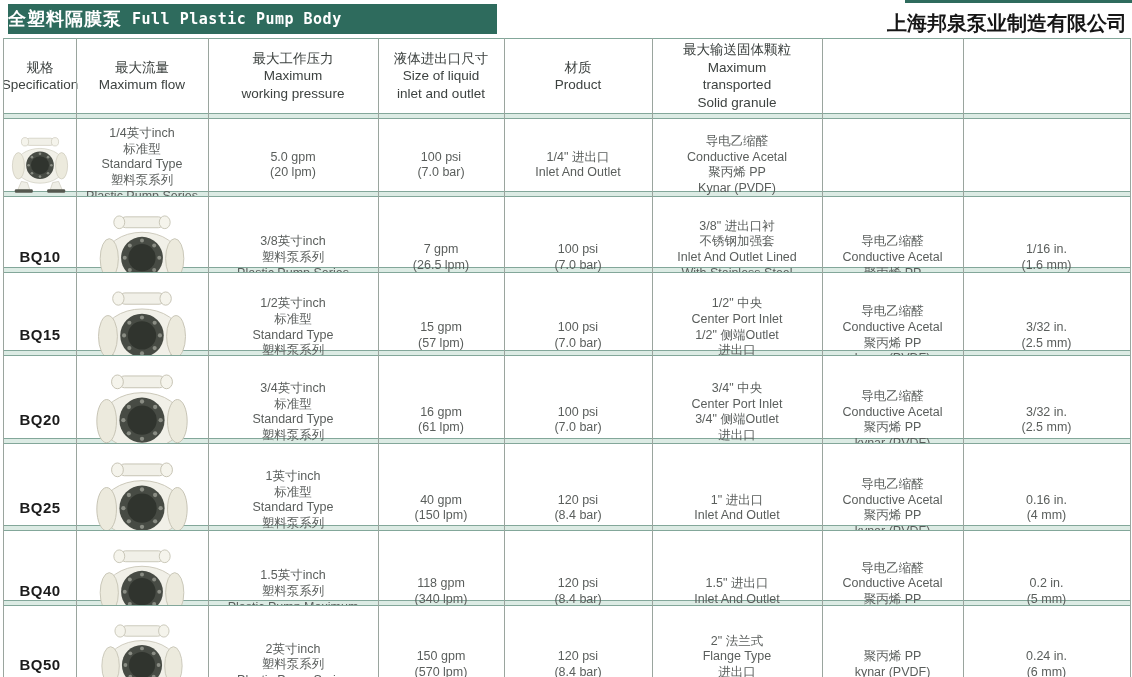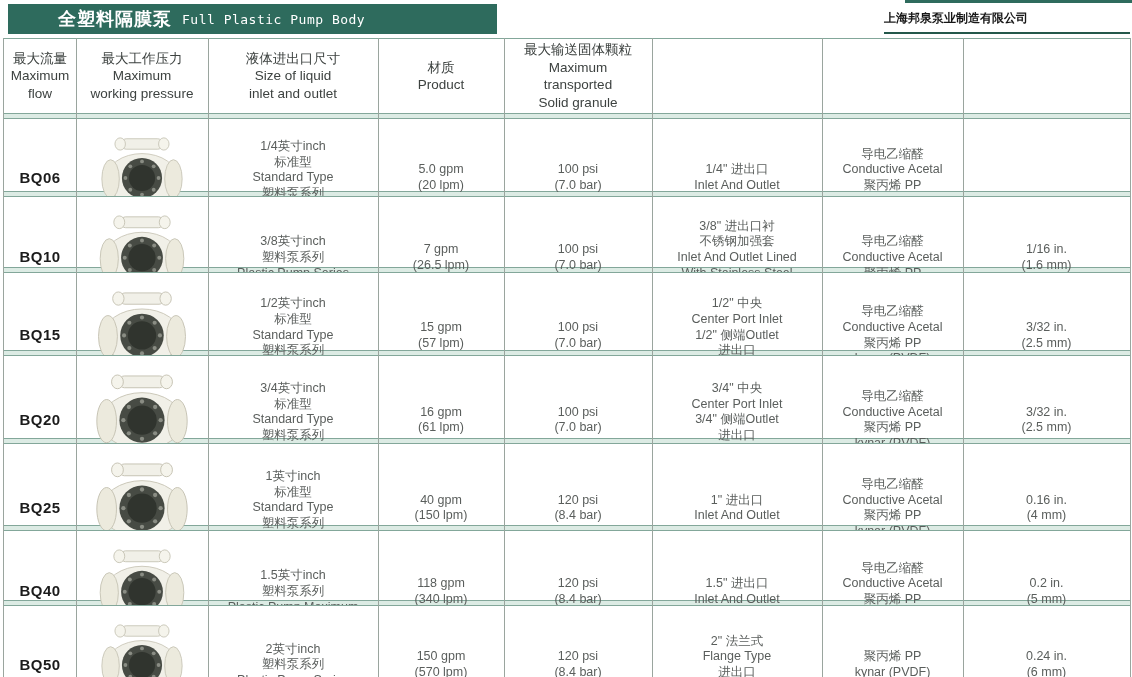--- a/index.html
+++ b/index.html
@@ -4,28 +4,28 @@
 <style>
   html,body{margin:0;padding:0;}
   body{
     width:1132px;height:677px;overflow:hidden;background:#ffffff;
     font-family:"Liberation Sans", sans-serif;position:relative;
   }
   
   .banner{
     position:absolute;left:8px;top:4px;width:489px;height:30px;
     background:#2e6b5d;color:#ffffff;display:flex;align-items:center;
-    padding-left:50px;box-sizing:border-box;
+    box-sizing:border-box;
   }
   .banner .zh{font-size:18px;font-weight:bold;letter-spacing:1px;}
-  .banner .en{font-family:"DejaVu Sans Mono", monospace;font-size:13px;font-weight:normal;margin-left:10px;letter-spacing:0.5px;}
+  .banner .en{font-family:"DejaVu Sans Mono", monospace;font-size:15px;font-weight:bold;margin-left:10px;letter-spacing:0.5px;}
   .top-right-line{position:absolute;top:0;right:0;width:227px;height:3px;background:#2e6b5d;}
   .company{
-    position:absolute;top:10px;right:2px;width:246px;
-    font-size:12px;font-weight:bold;color:#161616;
+    position:absolute;top:10px;right:2px;width:246px;text-align:center;
+    font-size:20px;font-weight:bold;color:#161616;
     padding-bottom:5px;border-bottom:2px solid #24584b;box-sizing:border-box;
   }
   
   .tablewrap{
     position:absolute;left:3px;top:38px;width:1126px;height:639px;
     background:#dcebe4;overflow:hidden;
     border-left:1px solid #9aa59e;border-right:1px solid #9aa59e;
   }
   .rows{display:flex;flex-direction:column;gap:4px;}
   .trow{
@@ -63,38 +63,39 @@
   <div class="vline v2"></div>
   <div class="vline v3"></div>
   <div class="vline v4"></div>
   <div class="vline v5"></div>
   <div class="vline v6"></div>
   <div class="vline v7"></div>
 
   <div class="rows">
 
     <div class="trow" style="height:76px">
+      <div class="cell hcell">规格
+Specification</div>
       <div class="cell hcell">最大流量
 Maximum flow</div>
       <div class="cell hcell">最大工作压力
 Maximum
 working pressure</div>
       <div class="cell hcell">液体进出口尺寸
 Size of liquid
 inlet and outlet</div>
       <div class="cell hcell">材质
 Product</div>
       <div class="cell hcell">最大输送固体颗粒
 Maximum
 transported
 Solid granule</div>
     </div>
 
     <div class="trow" style="height:74px">
-      <div class="cell model">BQ06</div>
       <div class="cell"><div class="pump" style="width:96px">
   <svg viewBox="0 0 110 95" xmlns="http://www.w3.org/2000/svg">
     <rect x="32" y="2" width="46" height="12" rx="5" fill="#f1f0e8" stroke="#c6c3b4"></rect>
     <ellipse cx="30" cy="8" rx="6" ry="7" fill="#f5f4ec" stroke="#c6c3b4"></ellipse>
     <ellipse cx="80" cy="8" rx="6" ry="7" fill="#f5f4ec" stroke="#c6c3b4"></ellipse>
     <ellipse cx="55" cy="48" rx="41" ry="29" fill="#f1f0e8" stroke="#cac7b8"></ellipse>
     <ellipse cx="19" cy="48" rx="10" ry="22" fill="#eceadd" stroke="#c6c3b4"></ellipse>
     <ellipse cx="91" cy="48" rx="10" ry="22" fill="#eceadd" stroke="#c6c3b4"></ellipse>
     <circle cx="55" cy="47" r="23" fill="#474b44"></circle>
     <circle cx="55" cy="47" r="15" fill="#30342e"></circle>

